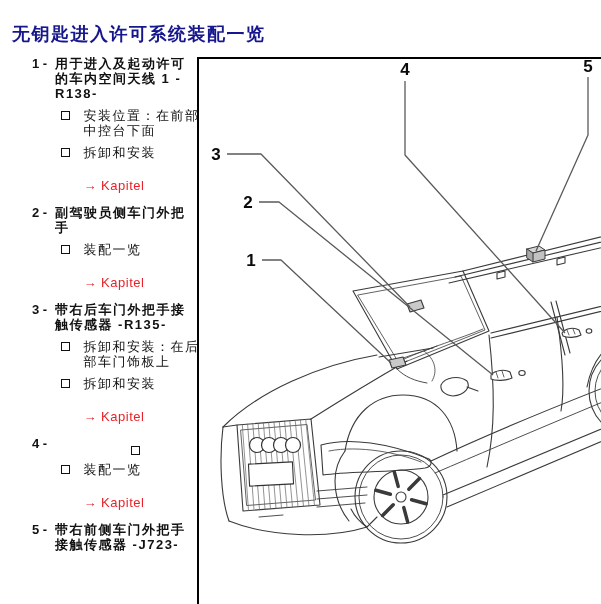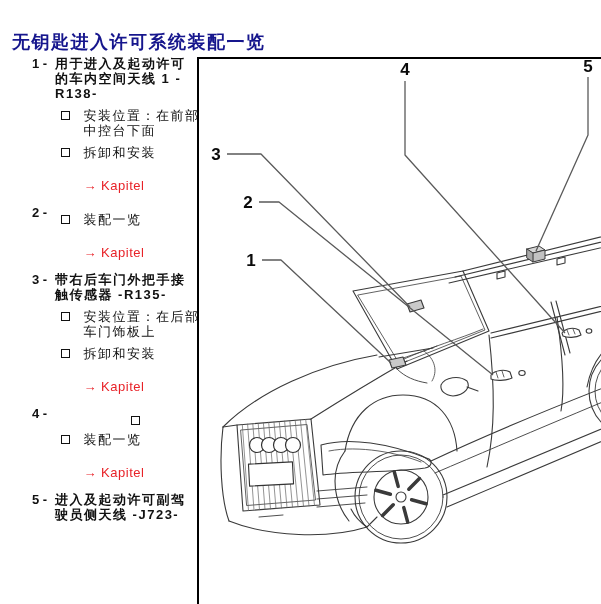--- a/index.html
+++ b/index.html
@@ -6,21 +6,21 @@
   body{
     width:601px;height:604px;
     position:relative;
     overflow:hidden;
     background:#ffffff;
     font-family:"Liberation Sans","DejaVu Sans",sans-serif;
     color:#111;
   }
   
   .page-title{
-    position:absolute;left:12px;top:30px;
+    position:absolute;left:12px;top:22px;
     font-size:18px;font-weight:bold;
     letter-spacing:1.5px;
     color:#16168d;
     white-space:nowrap;
   }
   
   .legend{
     position:absolute;left:10px;top:56px;width:200px;
     font-size:13px;line-height:15px;
   }
@@ -80,38 +80,39 @@
           <span>拆卸和安装</span>
           <div class="klink">→ Kapitel</div>
         </div>
       </div>
     </div>
   </div>
 
   <div class="item">
     <div class="num">2 -</div>
     <div class="ibody">
+      <div class="heading">副驾驶员侧车门外把手</div>
       <div class="bullet">
         <span class="marker"></span>
         <div class="btext">
           <span>装配一览</span>
           <div class="klink">→ Kapitel</div>
         </div>
       </div>
     </div>
   </div>
 
   <div class="item">
     <div class="num">3 -</div>
     <div class="ibody">
       <div class="heading">带右后车门外把手接触传感器 -R135-</div>
       <div class="bullet">
         <span class="marker"></span>
         <div class="btext">
-          <span>安装位置：在后部车门饰板上</span>
+          <span>拆卸和安装：在后部车门饰板上</span>
         </div>
       </div>
       <div class="bullet">
         <span class="marker"></span>
         <div class="btext">
           <span>拆卸和安装</span>
           <div class="klink">→ Kapitel</div>
         </div>
       </div>
     </div>
@@ -129,21 +130,21 @@
           <span>装配一览</span>
           <div class="klink">→ Kapitel</div>
         </div>
       </div>
     </div>
   </div>
 
   <div class="item">
     <div class="num">5 -</div>
     <div class="ibody">
-      <div class="heading">进入及起动许可副驾驶员侧天线 -J723-</div>
+      <div class="heading">带右前侧车门外把手接触传感器 -J723-</div>
     </div>
   </div>
 
 </div>
 
 <div class="figure">
   <svg width="480" height="600" viewBox="0 0 480 600">
     <g fill="none" stroke="#3a3a3a" stroke-width="1.1" stroke-linecap="round" stroke-linejoin="round">
 
       <path d="M 24,368 C 20,400 22,440 30,462"></path>

